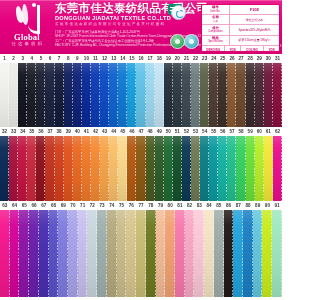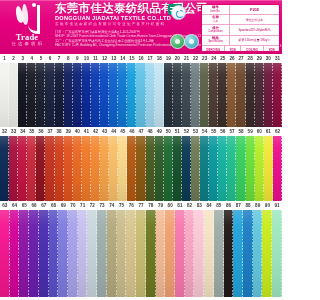--- a/index.html
+++ b/index.html
@@ -152,21 +152,21 @@
     <div class="hdr-topline"></div>
     <div class="hdr-gloss"></div>
 
     <div class="logo">
       <div class="logo-mark">
         <div class="petal p1"></div>
         <div class="petal p2"></div>
         <div class="logo-j"></div>
         <div class="logo-jdot"></div>
       </div>
-      <div class="logo-word">Trade</div>
+      <div class="logo-word">Global</div>
       <div class="logo-sub">佳 达 泰 纺 织</div>
     </div>
 
     <div class="co">
       <div class="co-cn">东莞市佳达泰纺织品有限公司</div>
       <div class="co-en">DONGGUAN JIADATAI TEXTILE CO.,LTD</div>
       <div class="co-cn2">东 莞 市 佳 达 泰 纺 织 品 有 限 公 司 专 业 生 产 各 类 针 织 面 料</div>
       <div class="co-addr">
         <div>门市：广东省东莞市虎门镇富民商业大厦A区1-102-2047号</div>
         <div class="en">SHOP: 1F-2047 Fumin International Cloth Trade Center,Humen Town,Dongguan City,Guangdong,China</div>

